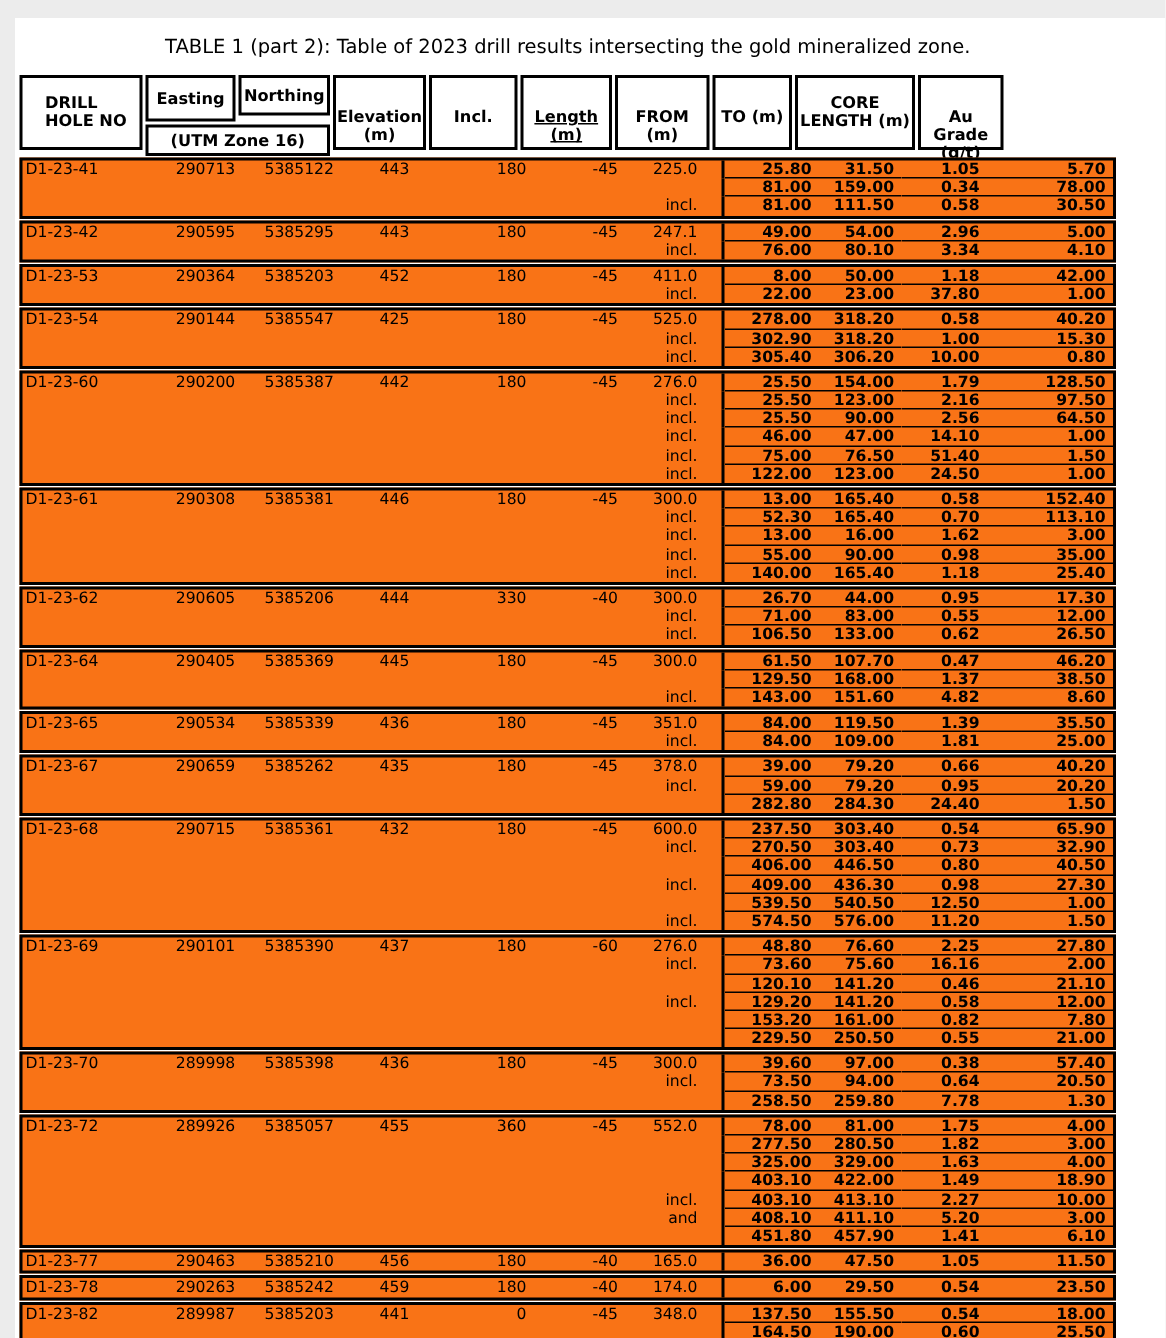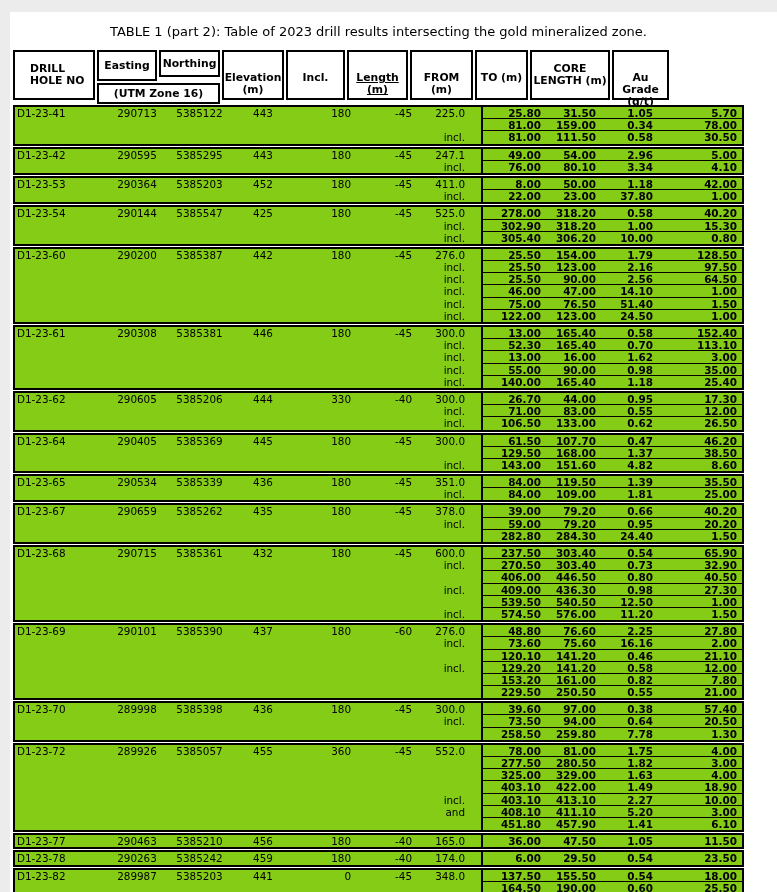--- a/index.html
+++ b/index.html
@@ -37,21 +37,21 @@
   .h-elev{width:62px;}
   .h-azim{width:60px;}
   .h-incl{width:59px;}
   .h-len{width:61px;text-decoration:underline;}
   .h-from{width:63px;}
   .h-to{width:53px;}
   .h-grade{width:57px;}
   .h-core{width:80px;}
   
   .blocks{display:flex;flex-direction:column;gap:1px;}
-  .block{border:2px solid #000;background:#84cc16;}
+  .block{border:2px solid #000;background:#f97316;}
   .row{display:flex;}
   .c{
     box-sizing:border-box;height:12.2px;line-height:12.2px;
     font-size:10.4px;white-space:nowrap;overflow:hidden;
   }
   .c.l{text-align:left;padding-left:2px;}
   .c.ctr{text-align:center;}
   .c.r{text-align:right;}
   .c.b{font-weight:bold;text-align:right;box-shadow:inset 0 -1px 0 #000;}
   .row:last-child .c.b{box-shadow:none;}

